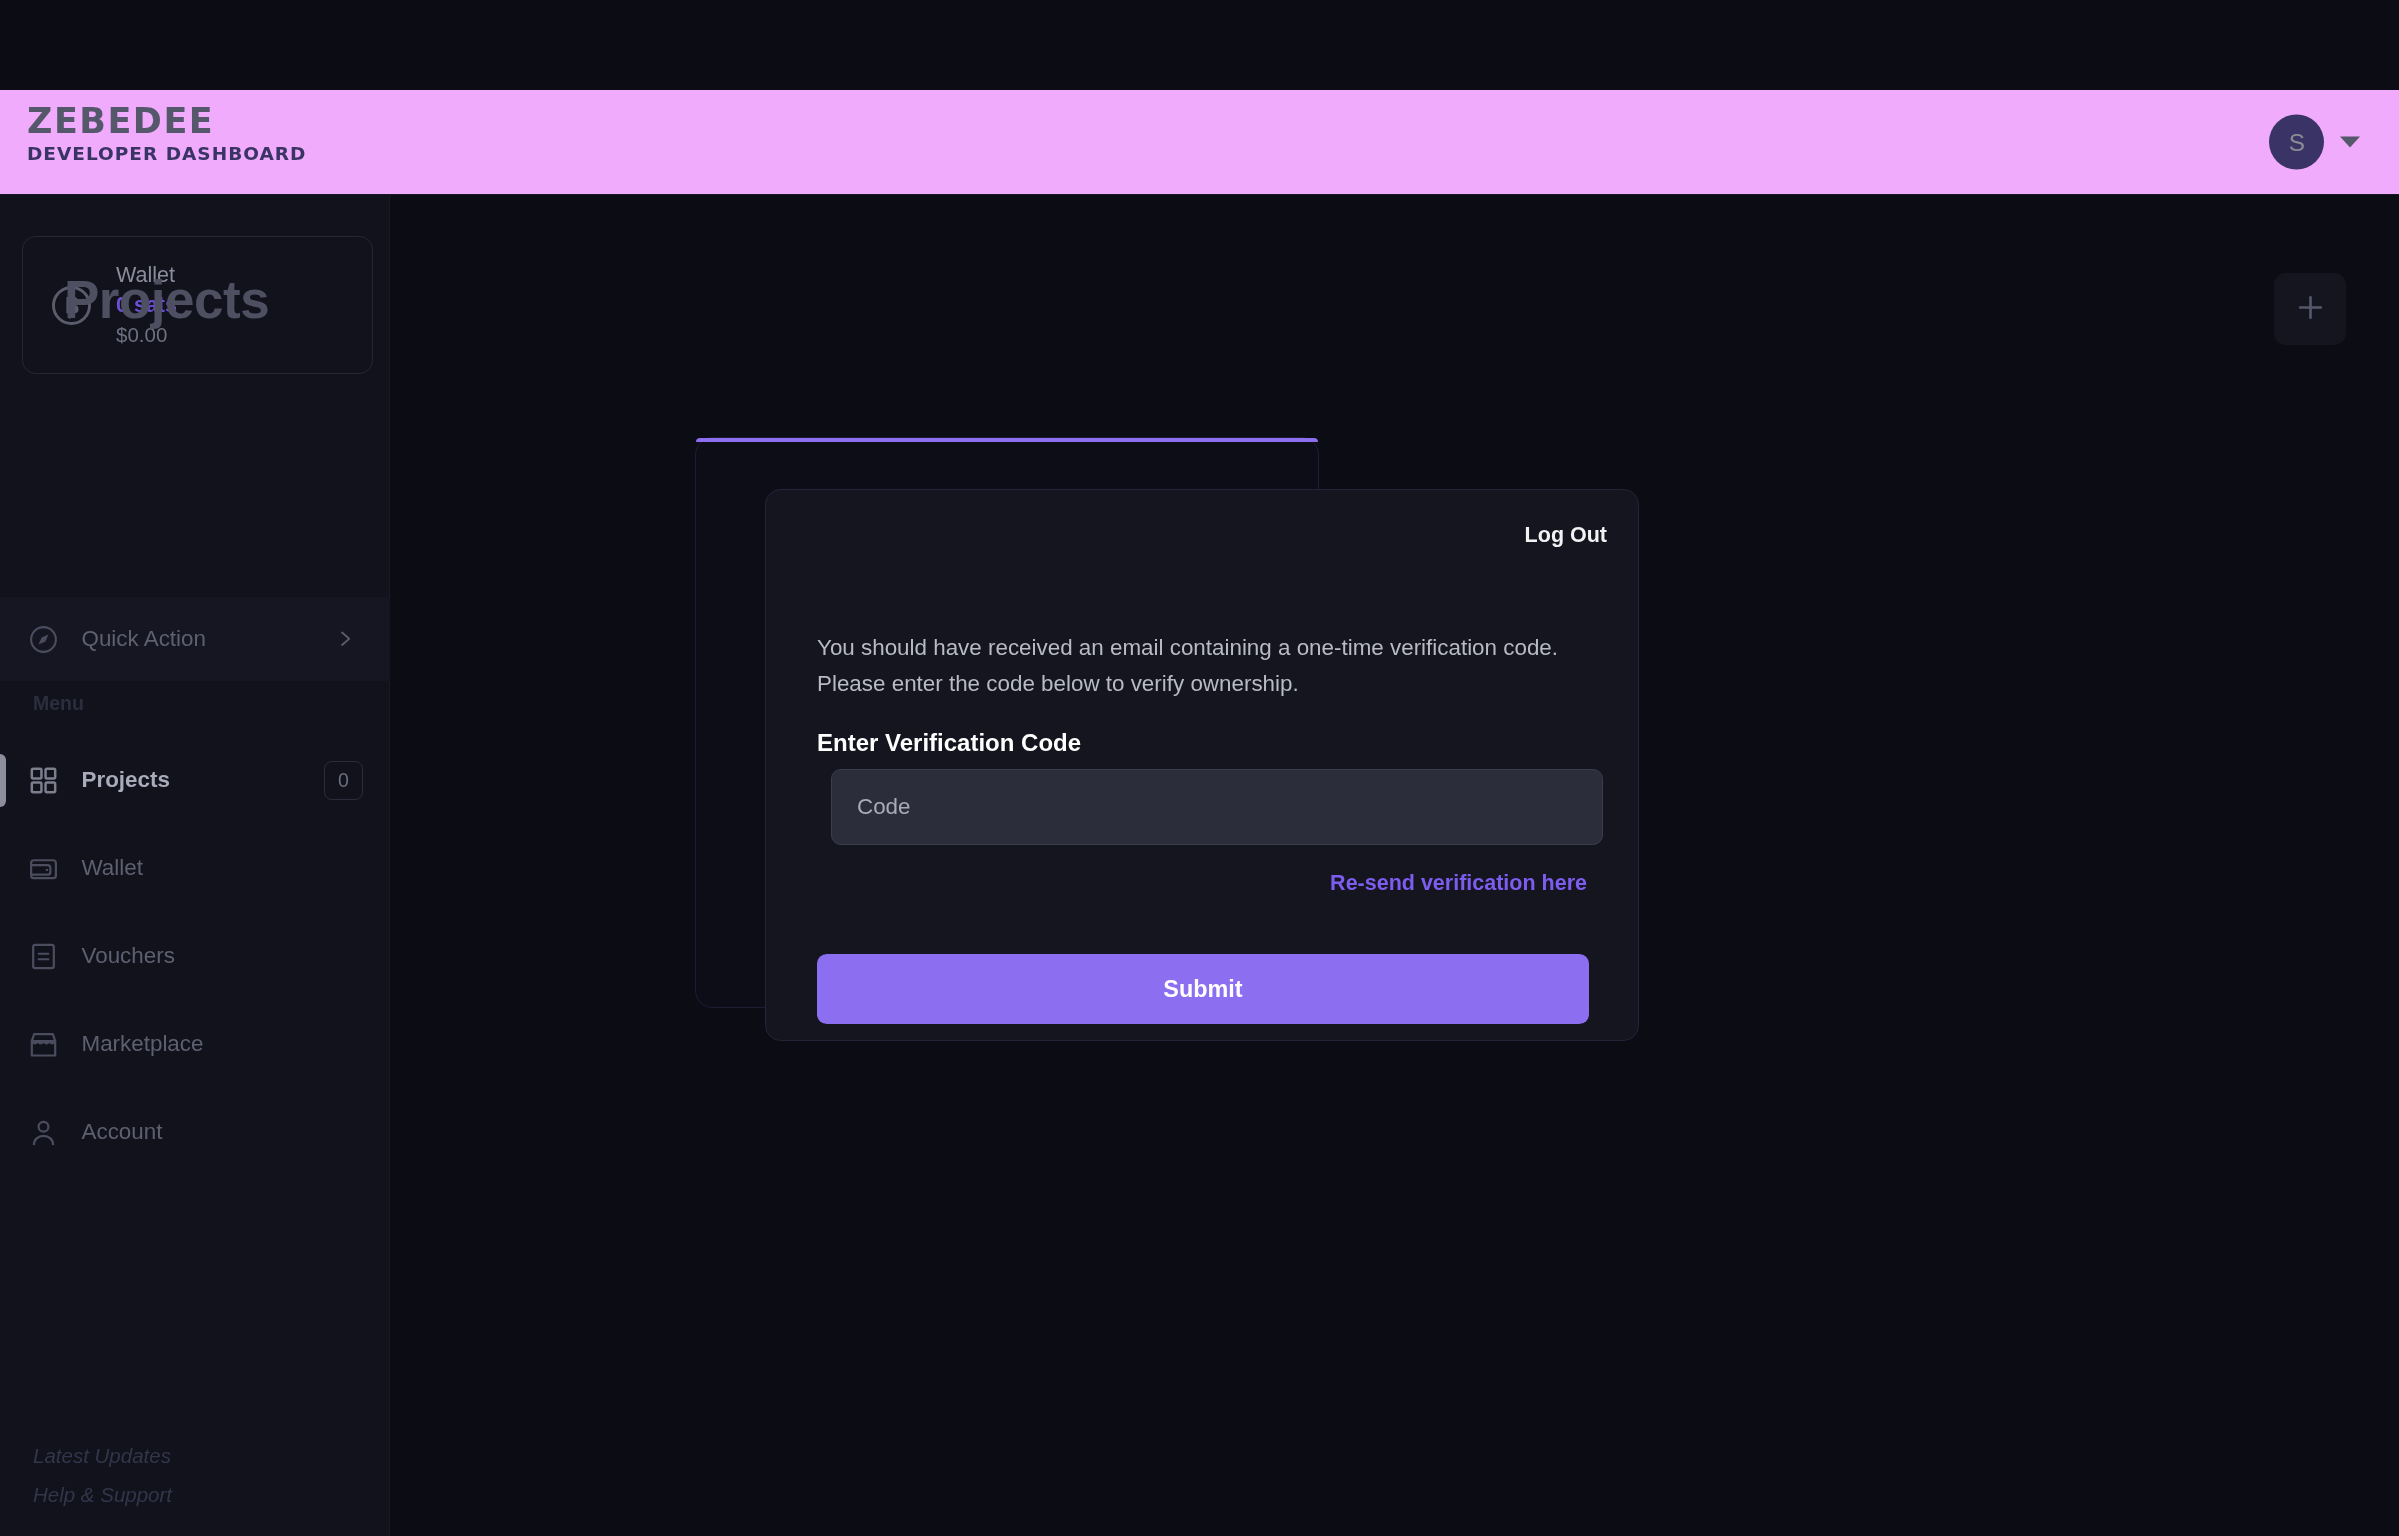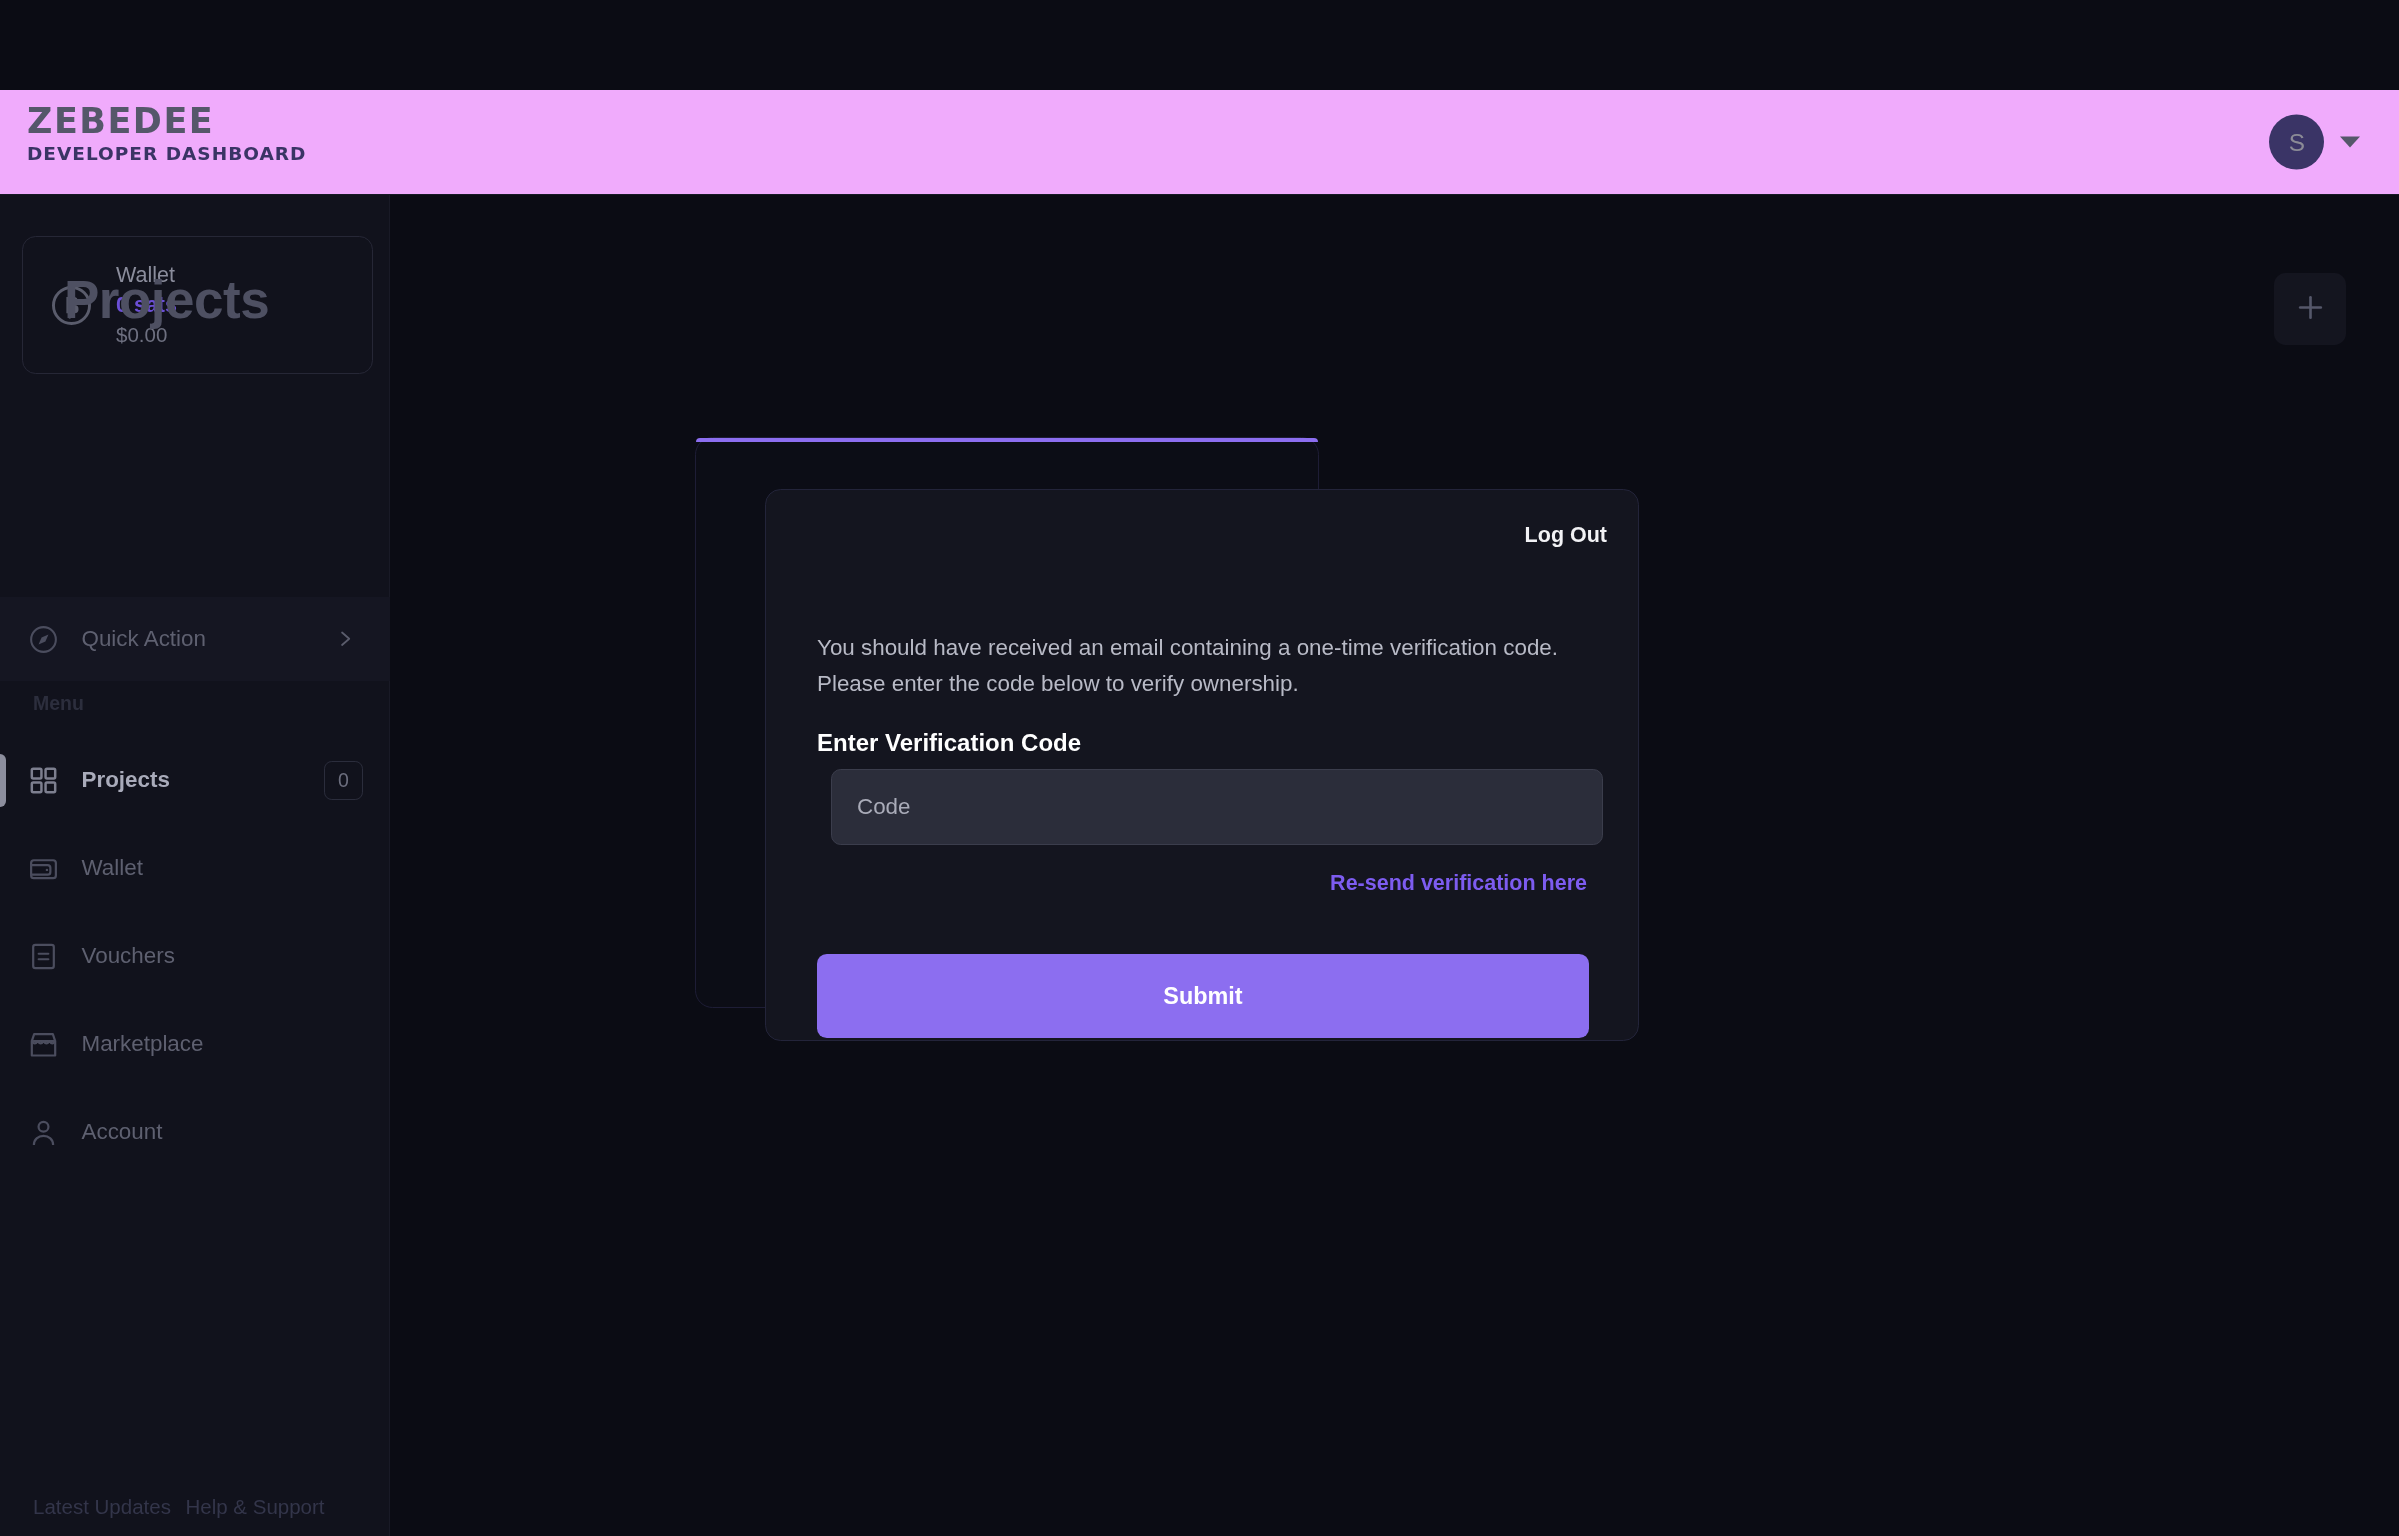--- a/index.html
+++ b/index.html
@@ -196,24 +196,25 @@
     align-items: center;
     justify-content: center;
     font-size: 19.5px;
     color: #6c6e7e;
     padding: 0 9.8px;
   }
 
   .sidebar-footer {
     position: absolute;
     left: 33px;
-    bottom: 18px;
-    display: flex;
-    flex-direction: row;
+    bottom: 30px;
+    display: flex;
+    flex-direction: column;
     gap: 14.6px;
+    font-style: italic;
   }
   .footer-link { font-size: 20.5px; color: #33354a; cursor: pointer; }
 
   
   .main {
     position: absolute;
     left: 390px; top: 195px;
     width: 2009px;
     height: 1342px;
     background: #0b0c14;
@@ -329,21 +330,21 @@
     right: 51px; top: 381px;
     font-size: 21.5px;
     font-weight: bold;
     color: #7d5cf0;
     cursor: pointer;
   }
   .submit-btn {
     position: absolute;
     left: 51px; top: 464px;
     width: 772px;
-    height: 84px;
+    height: 70px;
     background: #8c6ef0;
     border: none;
     border-radius: 9.8px;
     color: #ffffff;
     font-size: 23.4px;
     font-weight: bold;
     font-family: "Liberation Sans", sans-serif;
     cursor: pointer;
   }
 </style>

